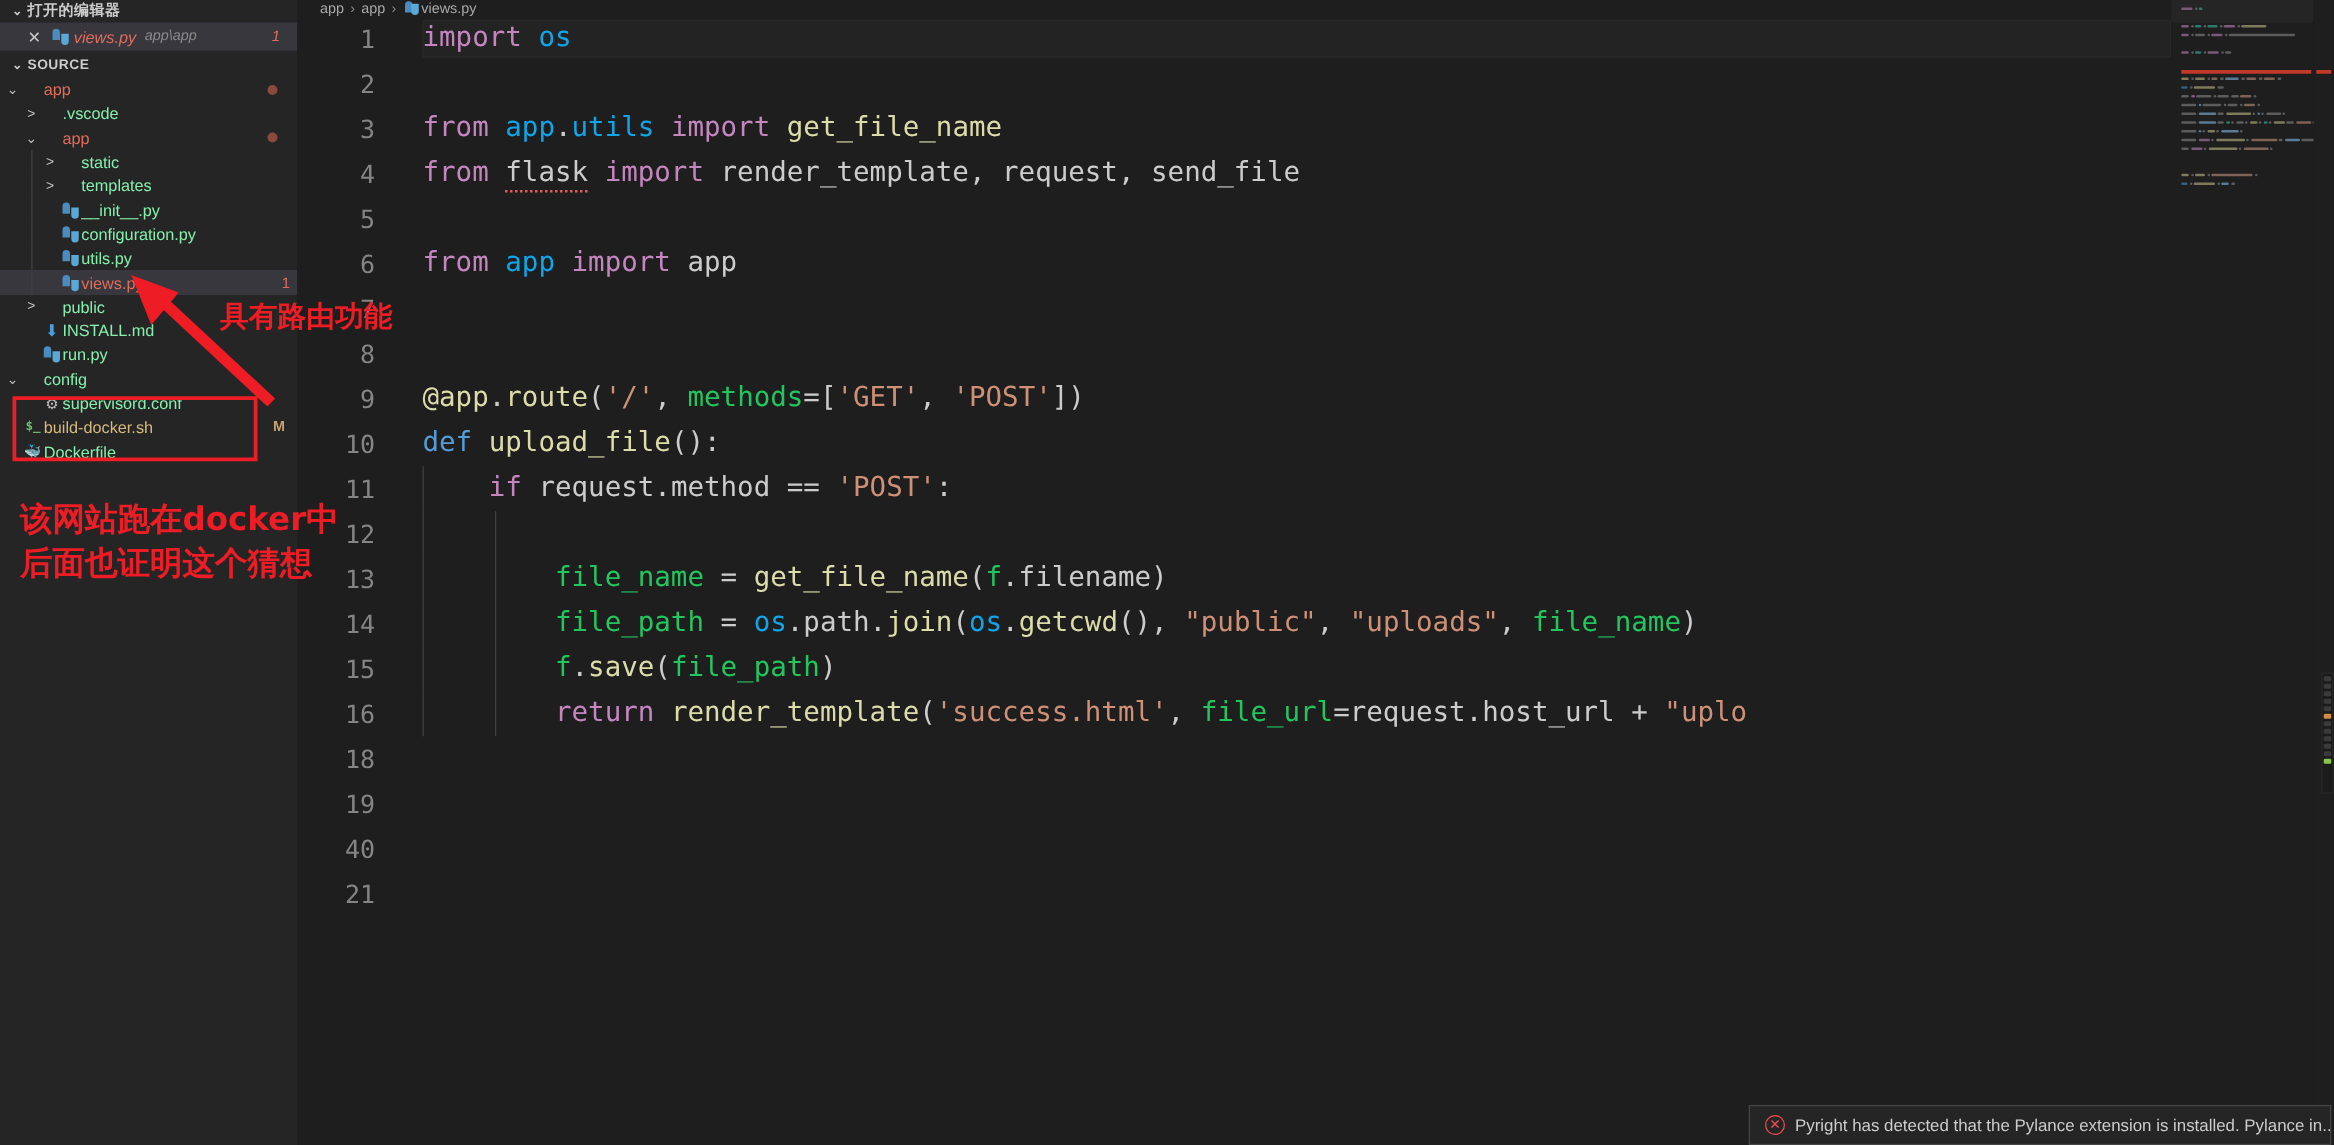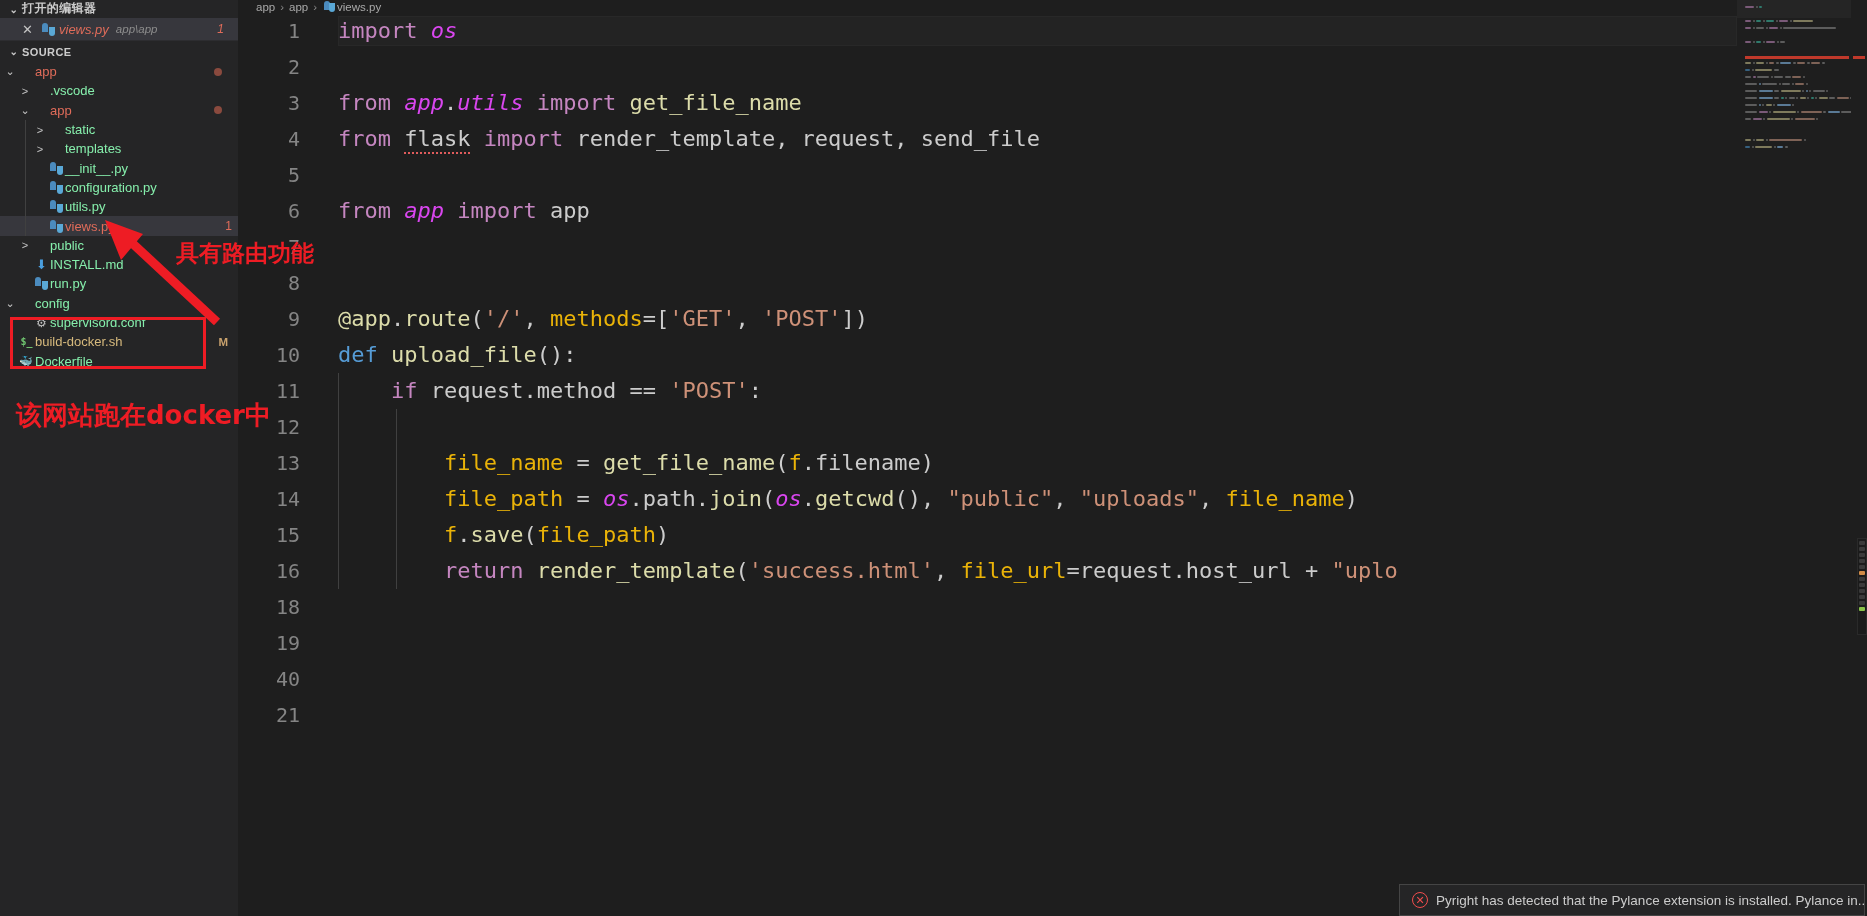--- a/index.html
+++ b/index.html
@@ -104,23 +104,23 @@
   .ctext { padding-left: 38px; position:relative; }
   .cline.cur .ctext-bg {
     position:absolute; left:100px; right:0; top:3px; height:30px;
     border:1px solid #282828; background:#232323;
   }
   .gline { position:absolute; width:1px; top:0; height:36px; background:#404040;}
 
   
   .k  { color:#c586c0; }      
   .kd { color:#569cd6; }      
-  .m  { color:#d946ef;font-style:italic; }      
+  .m  { color:#0ea5e9; }      
   .f  { color:#dcdcaa; }      
-  .v  { color:#eab308; }      
+  .v  { color:#22c55e; }      
   .s  { color:#ce9178; }      
   .p  { color:#cccccc; }
   .squig {
     border-bottom: 2px dotted #e05c5c;
     padding-bottom:1px;
   }
 
   
   #minimap {
     position:absolute; right:16px; top:0; width:114px; bottom:0;
@@ -501,15 +501,16 @@
   </div>
 
   <div id="ann-layer">
     <div id="ann-rect"></div>
     <svg id="ann-arrow" width="130" height="110" viewBox="0 0 130 110">
       <path d="M122,104 L36,24" stroke="#ee1c24" stroke-width="9" stroke-linecap="butt"></path>
       <path d="M10,2 L48,16 L26,42 Z" fill="#ee1c24"></path>
     </svg>
     <div class="ann-text" id="ann-arrow-label">具有路由功能</div>
     <div class="ann-text" id="ann-docker-1">该网站跑在docker中</div>
+    <div class="ann-text" id="ann-docker-2">后面也证明这个猜想</div>
   </div>
 
 </div>
 
 </body></html>

